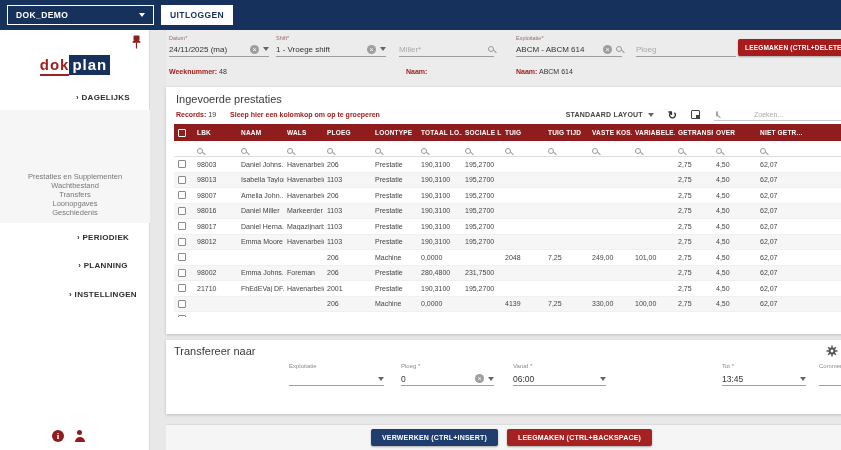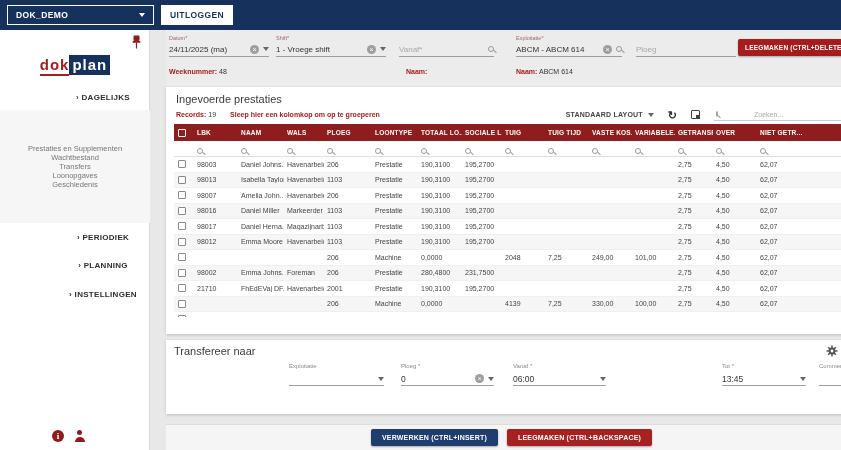--- a/index.html
+++ b/index.html
@@ -35,21 +35,21 @@
              border-right:1px solid #d9d9d9; z-index:5; }
   .pin { position:absolute; top:5px; right:7px; }
   .logo { position:absolute; top:26px; left:0; width:150px; text-align:center; font-weight:bold;
           font-size:15px; letter-spacing:1px; }
   .logo .l1 { color:#a32020; border-bottom:2.5px solid #a32020; padding-bottom:1px; }
   .logo .l2 { background:#16325c; color:#fff; padding:1px 3px 2px 3px; }
   .sec { position:absolute; left:0; width:150px; text-align:center; font-size:8px; font-weight:bold;
          color:#2e2e2e; letter-spacing:.3px; cursor:default;margin-left:28px; }
   .sec::before { content:'›  '; color:#2e2e2e; }
   .submenu { position:absolute; top:80px; left:0; width:150px; height:113px; background:#f6f6f6;
-             display:flex; flex-direction:column; justify-content:center; align-items:center; padding:6px 0; }
+             display:flex; flex-direction:column; justify-content:flex-end; align-items:center; padding:6px 0; }
   .subitem { font-size:7.5px; color:#777; text-align:center; cursor:default; }
   .sb-icons { position:absolute; top:400px; left:52px; display:flex; align-items:center; gap:9px; }
   .info-ic { width:12px; height:12px; border-radius:50%; background:#8f1d1d; color:#fff; font-size:9px;
              font-weight:bold; font-family:"Liberation Serif", serif; text-align:center; line-height:12px; }
   .person { width:13px; height:12px; position:relative; }
   .person::before { content:''; position:absolute; top:0; left:4px; width:5px; height:5px; border-radius:50%; background:#8f1d1d; }
   .person::after { content:''; position:absolute; bottom:0; left:1.5px; width:10px; height:5.5px;
                    border-radius:5px 5px 0 0; background:#8f1d1d; }
 
   
@@ -166,21 +166,21 @@
       <div class="flabel">Shift*</div>
       <div class="fval">
         <span class="v">1 - Vroege shift</span>
         <span class="chip"></span>
         <span class="car"></span>
       </div>
     </div>
     <div class="ffield" style="left:233px;width:95px">
       <div class="flabel">&nbsp;</div>
       <div class="fval">
-        <span class="v ph">Vanaf*</span>
+        <span class="v ph">Miller*</span>
         <span class="mag"></span>
       </div>
     </div>
     <div class="ffield" style="left:350px;width:106px">
       <div class="flabel">Exploitatie*</div>
       <div class="fval">
         <span class="v">ABCM - ABCM 614</span>
         <span class="chip"></span>
         <span class="mag"></span>
       </div>

